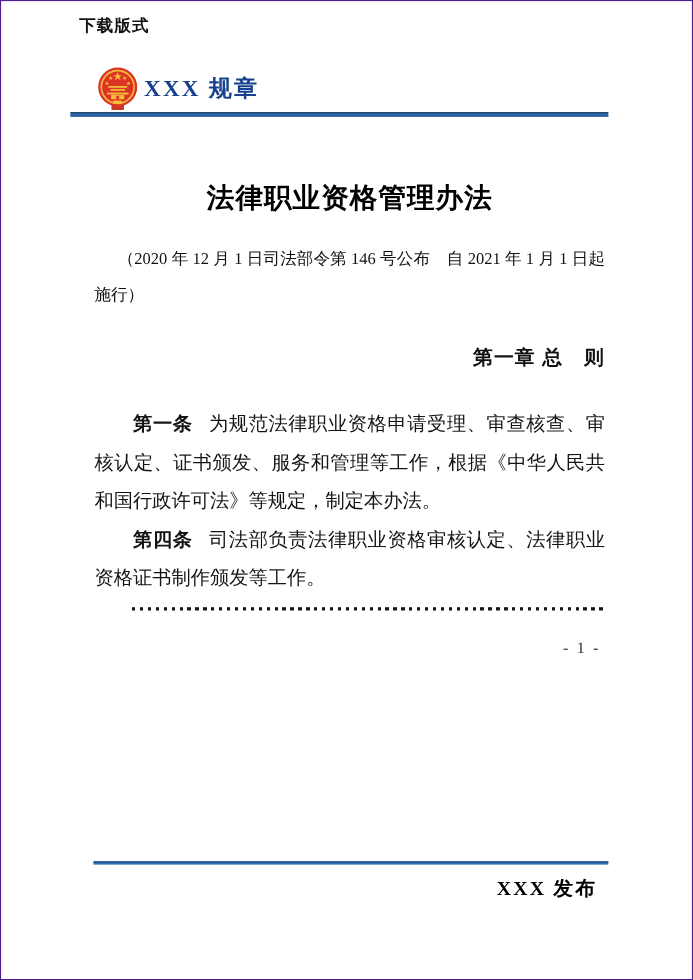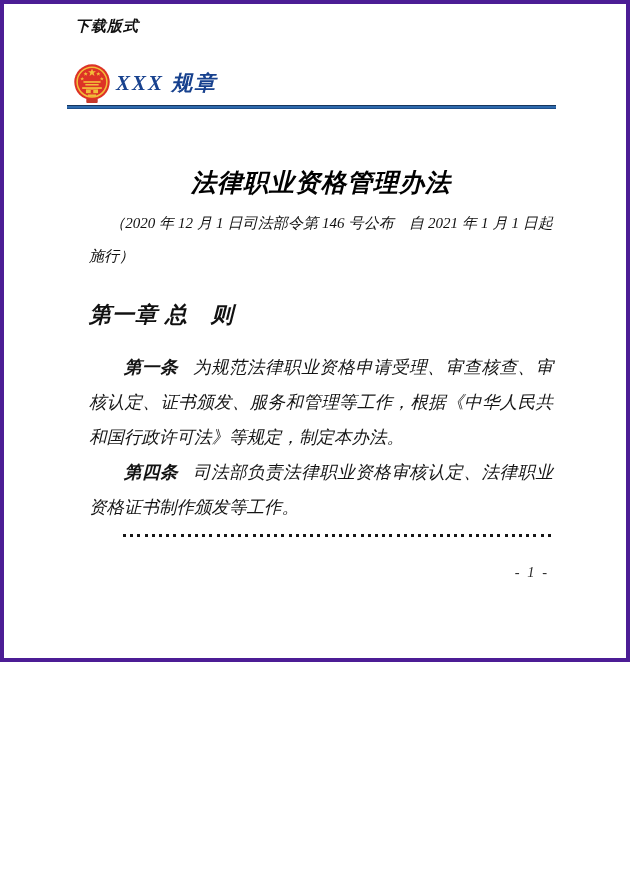--- a/index.html
+++ b/index.html
@@ -1,41 +1,40 @@
 <!DOCTYPE html>
 <html><head>
 <meta charset="utf-8">
 <style>
   * { margin: 0; padding: 0; box-sizing: border-box; }
   html, body { background: #ffffff; }
   .page {
     position: relative;
     width: 630px;
-    height: 662px;
+    height: 891px;
     background: #ffffff;
-    border: 4px solid #4c1d95;
+    border: 1px solid #4c1d95;
     font-family: "Liberation Serif", serif;
     color: #1a1a1a;
     overflow: hidden;
-    font-style: italic;
   }
   
   .download-label {
     position: absolute;
     left: 71px; top: 13px;
     font-size: 15px;
     font-weight: bold;
     letter-spacing: 1px;
     color: #111;
     cursor: pointer;
   }
   
   .header {
     position: absolute;
-    left: 47px; top: 57px;
+    left: 65px; top: 57px;
     width: 489px; height: 44px;
     display: flex;
     align-items: center;
     padding-left: 22px;
   }
   .emblem { width: 38px; height: 42px; flex: 0 0 auto; margin-top: 2px; }
   .org-name {
     font-size: 21px;
     font-weight: bold;
     color: #17418e;
@@ -56,40 +55,40 @@
     position: absolute;
     left: 85px; top: 162px;
     width: 464px;
   }
   .doc-title {
     font-size: 25px;
     font-weight: bold;
     text-align: center;
     letter-spacing: 1px;
     color: #000;
-    margin-bottom: 8px;
+    margin-bottom: 24px;
     font-family: "Liberation Serif", serif;
   }
   .dateline {
     font-size: 15px;
     line-height: 33px;
     text-indent: 1.4em;
     text-align: justify;
     color: #111;
   }
   .chapter {
-    font-size: 22px;
+    font-size: 18px;
     font-weight: bold;
-    text-align: left;
+    text-align: right;
     letter-spacing: 1px;
     color: #111;
     margin-top: 27px;
     font-family: "Liberation Sans", sans-serif;
   }
-  .articles { margin-top: 20px; }
+  .articles { margin-top: 31px; }
   .article {
     font-size: 17.5px;
     line-height: 35px;
     text-indent: 2em;
     text-align: justify;
     color: #141414;
   }
   .art-label {
     font-weight: bold;
     font-family: "Liberation Sans", sans-serif;

